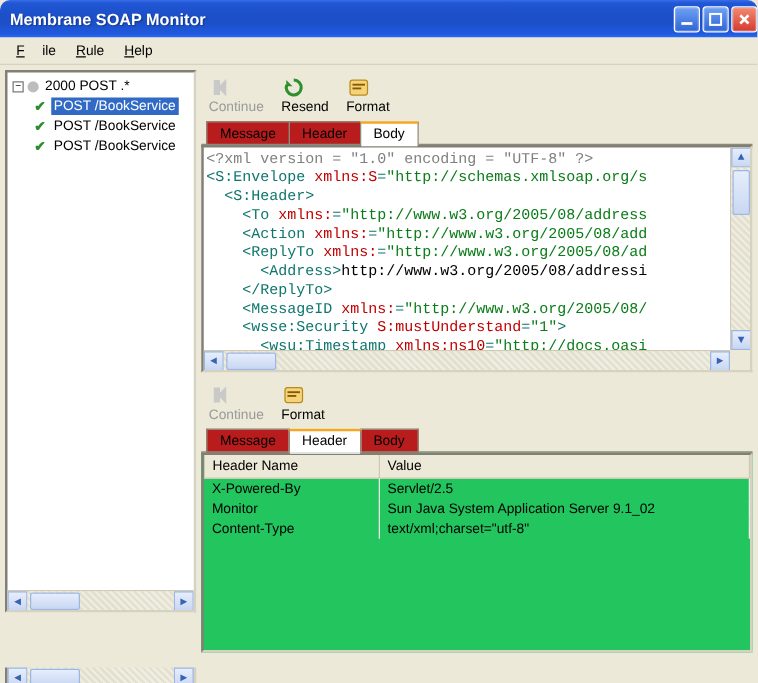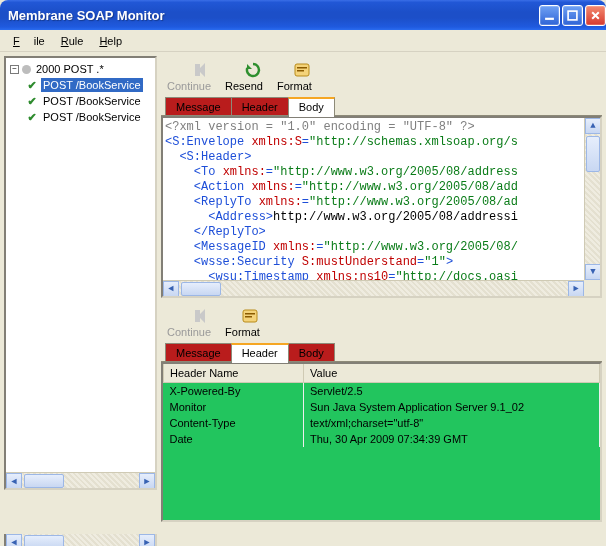--- a/index.html
+++ b/index.html
@@ -42,21 +42,21 @@
   .sbtn { width:16px; height:16px; background:linear-gradient(#e6eefc,#c8d7f2); border:1px solid #9cb7e6; display:flex; align-items:center; justify-content:center; color:#3862b3; font-size:9px; }
   .strack { flex:1; background:repeating-linear-gradient(45deg,#efece0,#efece0 2px,#e4e0d0 2px,#e4e0d0 4px); position:relative; }
   .sthumb { position:absolute; top:1px; height:14px; background:linear-gradient(#e6eefc,#c8d7f2); border:1px solid #9cb7e6; border-radius:2px; }
 
   
   .right { flex:1; display:flex; flex-direction:column; gap:4px; }
   .pane { background:#ece9d8; border: none; }
 
   
   .toolbar { display:flex; gap:14px; padding: 4px 6px 2px 6px; }
-  .tool { display:flex; flex-direction:column; align-items:flex-end; gap:0; font-size:11px; color:#000; cursor:default;}
+  .tool { display:flex; flex-direction:column; align-items:flex-start; gap:0; font-size:11px; color:#000; cursor:default;}
   .tool.disabled { color:#9a9a9a; }
   .tool .ico { width:20px; height:20px; display:flex; align-items:center; justify-content:center; }
 
   
   .tabs { display:flex; align-items:flex-end; padding-left:4px; position:relative; height:22px; }
   .tabs::after { content:""; position:absolute; left:0; right:0; bottom:0; height:1px; background:#8d8a78; }
   .tab { padding:3px 10px 3px 10px; border:1px solid #8d8a78; border-bottom:none; background:#b91c1c; margin-right:-1px; position:relative; font-size:11px; cursor:default;}
   .tab.active { background:#fff; z-index:2; border-top:2px solid #f5a623; padding-top:2px; }
   .tab.active::after { content:""; position:absolute; left:0; right:0; bottom:-1px; height:1px; background:#fff;}
 
@@ -64,21 +64,21 @@
   .codebox { border:2px inset #d6d2c2; background:#fff; height:182px; position:relative; overflow:hidden; font-family: "Courier New", monospace; font-size:12px; line-height:15px; }
   .code { padding:2px 2px 0 2px; white-space:pre; }
   .vscroll { position:absolute; top:0; right:0; bottom:16px; width:16px; background:#e9e6d8; border-left:1px solid #cfcab4; display:flex; flex-direction:column; }
   .vscroll .strack { flex:1; position:relative; }
   .vscroll .sthumb { left:1px; width:14px; top:2px; height:auto; }
   .codebox .hscroll { right:16px; }
   .corner { position:absolute; right:0; bottom:0; width:16px; height:16px; background:#ece9d8;}
 
   
   .c-decl { color:#808080; }
-  .c-tag  { color:#1d4ed8;text-align:right; }
+  .c-tag  { color:#0f766e;text-align:right; }
   .c-attr { color:#c00000; }
   .c-str  { color:#0a7c18; }
   .c-text { color:#000; }
 
   
   .tablebox { border:2px inset #d6d2c2; background:#22c55e; height:160px; overflow:hidden; }
   table.hdrs { border-collapse:collapse; width:100%; }
   table.hdrs th { background:#ece9d8; border:1px solid #cfcab4; border-top:none; font-weight:normal; text-align:left; padding:3px 6px; }
   table.hdrs td { padding:2px 6px; border-right:1px solid #eee; }
   table.hdrs th:first-child, table.hdrs td:first-child { width: 140px; }
@@ -255,24 +255,20 @@
                   <td>Servlet/2.5</td>
                 </tr>
                 <tr>
                   <td>Monitor</td>
                   <td>Sun Java System Application Server 9.1_02</td>
                 </tr>
                 <tr>
                   <td>Content-Type</td>
                   <td>text/xml;charset="utf-8"</td>
                 </tr>
-                <tr>
-                  <td>Date</td>
-                  <td>Thu, 30 Apr 2009 07:34:39 GMT</td>
-                </tr>
               </tbody>
           </table>
         </div>
       </div>
 
     </div>
   </div>
 </div>
 
 </body></html>

